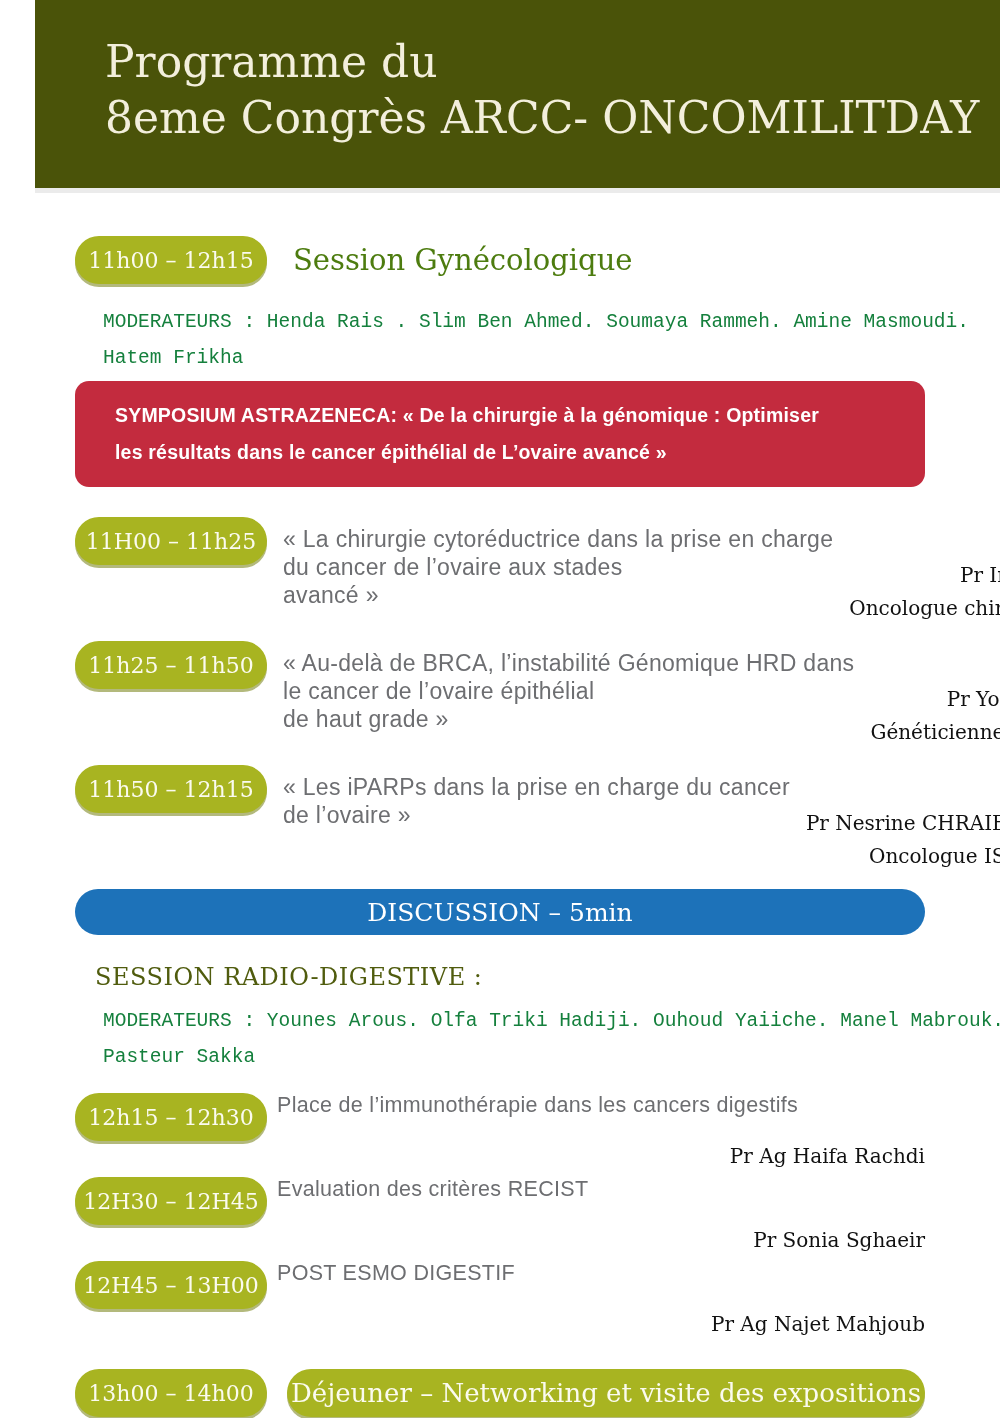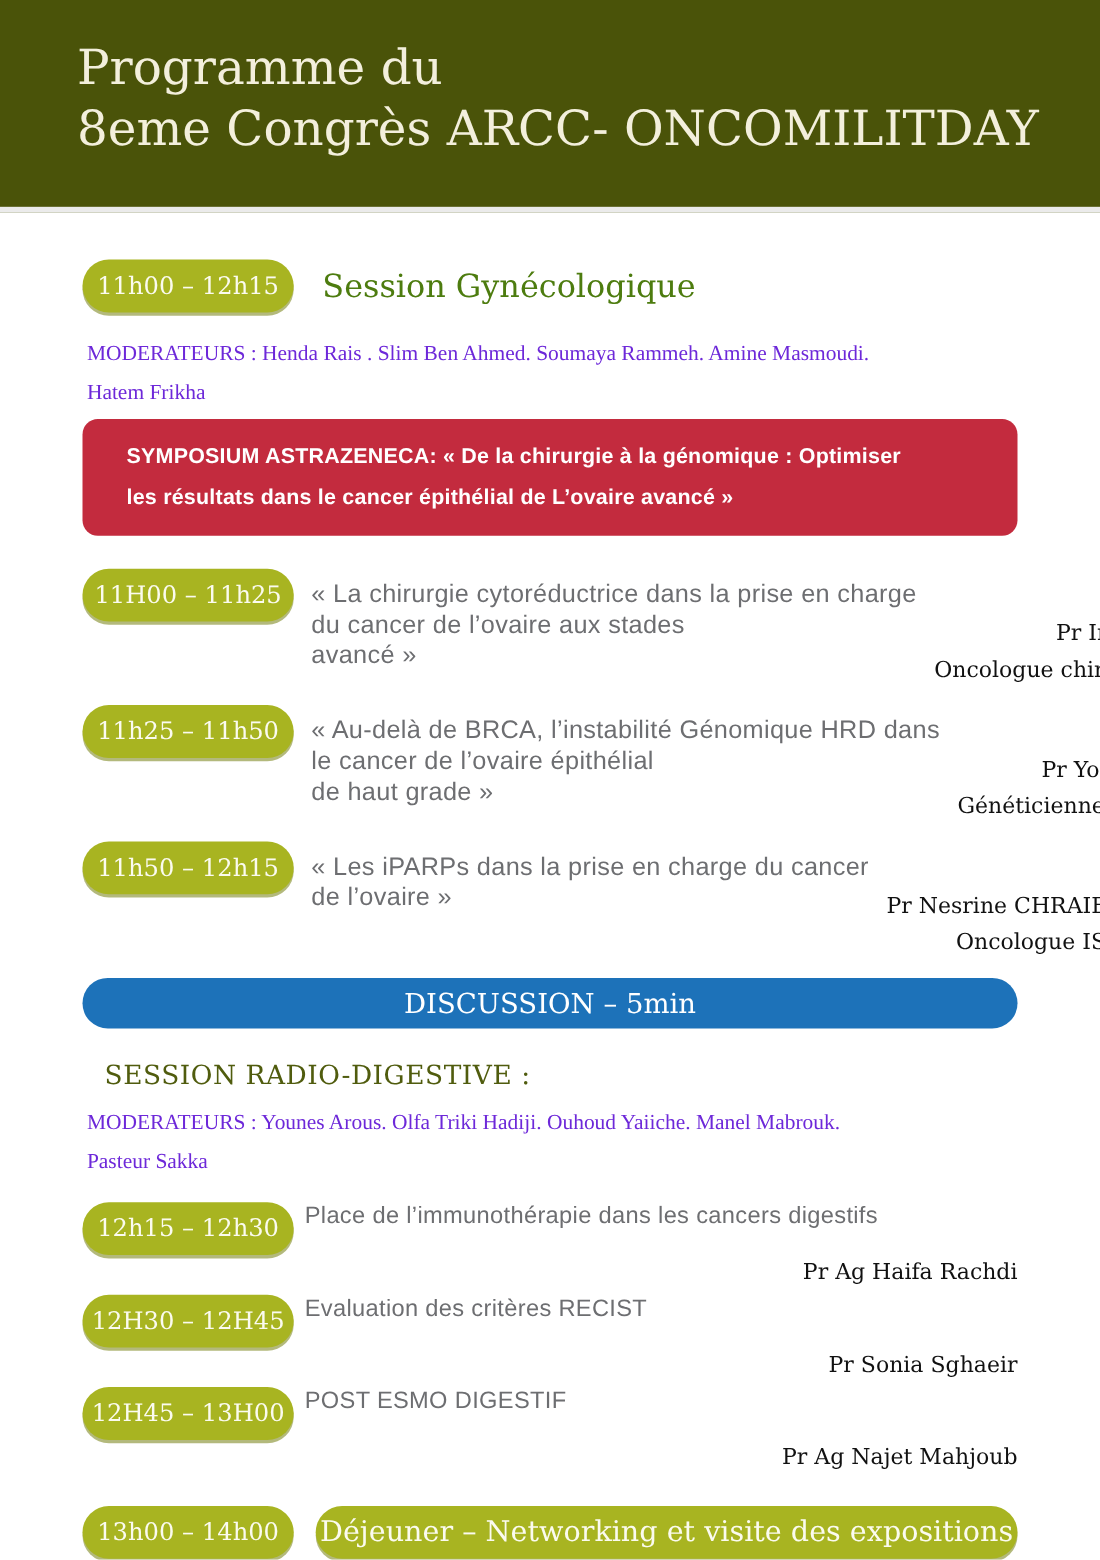--- a/index.html
+++ b/index.html
@@ -1,35 +1,35 @@
 <!DOCTYPE html>
 <html><head>
 <meta charset="utf-8">
 <style>
   * { margin:0; padding:0; box-sizing:border-box; }
   html,body { background:#ffffff; }
   body { width:1000px; font-family:"DejaVu Serif", serif; }
   .page { width:1000px; height:1418px; background:#ffffff; overflow:hidden; position:relative; }
 
   
-  .header { background:#4a5309; height:193px; padding:34px 40px 15px 70px; border-bottom:5px solid #ebebeb; }
+  .header { background:#4a5309; height:193px; padding:34px 40px 15px 70px; border-bottom:5px solid #ebebeb;margin-left:35px; }
   .title-line { font-family:"DejaVu Serif", serif; color:#f3efdc; font-size:44px; line-height:56px; font-weight:400; white-space:nowrap; }
 
   .main { padding:0 75px; }
 
   
   .pill { background:#a8b421; color:#fbfbef; font-family:"DejaVu Serif", serif; font-size:22px;
           width:192px; height:48px; border-radius:26px; flex:none;
           display:flex; align-items:center; justify-content:center; white-space:nowrap;
           box-shadow:0 3px 0 rgba(116,128,16,0.55); }
 
   .row-session { display:flex; align-items:center; gap:26px; margin-top:43px; }
   .session-title { font-family:"DejaVu Serif", serif; font-size:29px; color:#4d7c0f; font-weight:400; }
 
-  .moderators { font-family:Liberation Serif, serif; font-size:19.5px; color:#6d28d9; margin:20px 0 0 4px; line-height:36px; }
+  .moderators { font-family:Liberation Mono, monospace; font-size:19.5px; color:#15803d; margin:20px 0 0 28px; line-height:36px; }
   .moderators div { white-space:nowrap; }
 
   .symposium { background:#c32b3e; border-radius:14px; margin-top:5px; padding:16px 30px 16px 40px;
                color:#ffffff; font-family:"Liberation Sans", sans-serif; font-weight:bold;
                font-size:19.5px; line-height:37px; letter-spacing:.2px; }
   .symposium div { white-space:nowrap; }
 
   
   .slot { display:flex; gap:16px; margin-top:16px; }
   .slot.first { margin-top:30px; }

